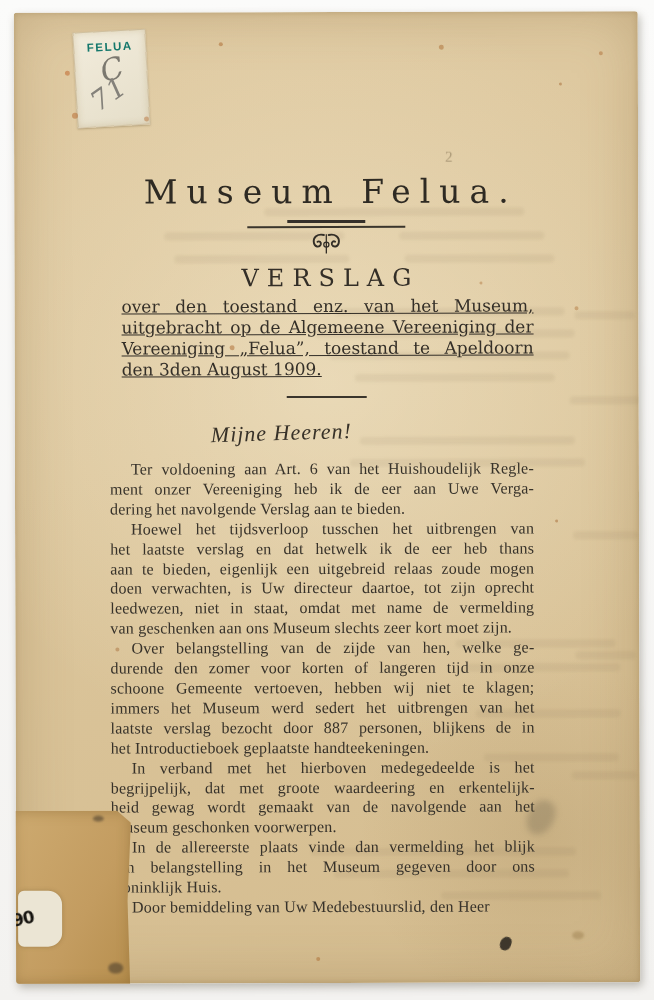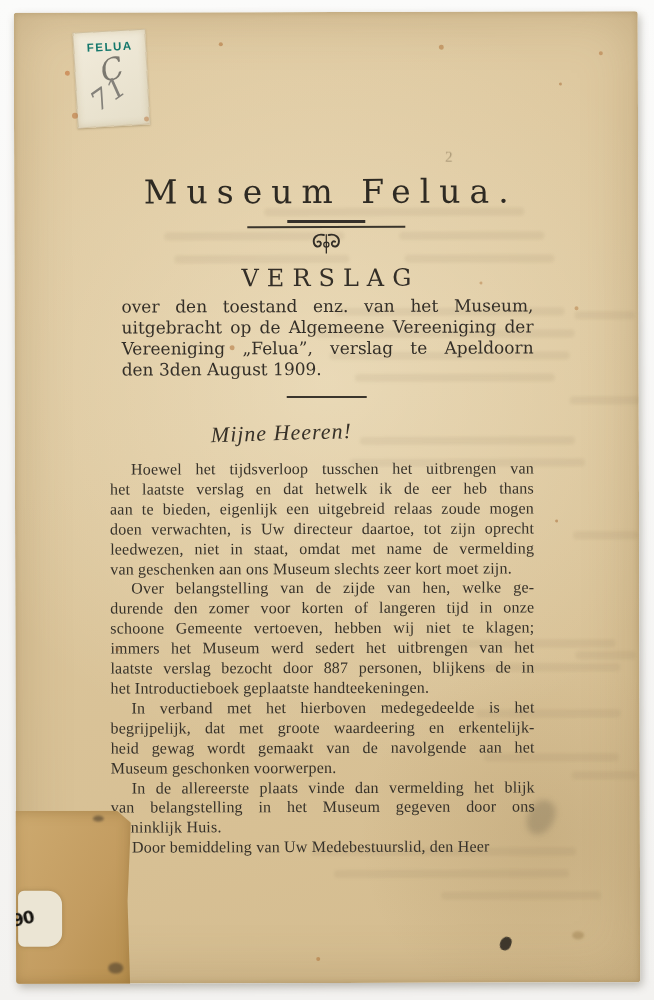--- a/index.html
+++ b/index.html
@@ -55,21 +55,21 @@
   .verslag{position:absolute;top:252px;left:0;right:0;text-align:center;
     font-family:"DejaVu Serif",serif;font-size:24px;letter-spacing:8px;text-indent:8px;color:#332e27;}
 
   
   .jline{text-align:justify;text-align-last:justify;}
   .jline.last{text-align-last:left;}
   .para .jline.first{text-indent:21px;}
 
   .intro{position:absolute;top:284px;left:107px;width:412px;
     font-family:"DejaVu Serif",serif;font-size:17px;color:#342f28;}
-  .intro .jline{line-height:20.9px;}
+  .intro .jline{line-height:20.9px;text-decoration:underline;}
 
   .short-rule{position:absolute;top:384px;left:272px;width:80px;height:2.2px;background:#3a352c;}
 
   .salutation{position:absolute;top:408px;left:196px;font-style:italic;font-size:22px;
     letter-spacing:1px;color:#373128;transform:rotate(-1.5deg);}
 
   .bodytext{position:absolute;top:447px;left:95px;width:424px;
     font-size:16px;letter-spacing:.2px;color:#37322a;}
   .bodytext .jline{line-height:19.9px;}
   .para{margin:0;}
@@ -144,29 +144,34 @@
       </g>
       <line x1="20" y1="4" x2="20" y2="28" stroke="#332e27" stroke-width="1.6"></line>
       <circle cx="20" cy="17" r="3.2" fill="none" stroke="#332e27" stroke-width="1.6"></circle>
     </svg>
 
     <div class="verslag">VERSLAG</div>
 
     <div class="intro">
         <div class="jline first">over den toestand enz. van het Museum,</div>
         <div class="jline">uitgebracht op de Algemeene Vereeniging der</div>
-        <div class="jline">Vereeniging „Felua”, verslag te Apeldoorn</div>
+        <div class="jline">Vereeniging „Felua”, toestand te Apeldoorn</div>
         <div class="jline last">den 3den August 1909.</div>
       </div>
 
     <div class="short-rule"></div>
 
     <div class="salutation">Mijne Heeren!</div>
 
     <div class="bodytext">
+      <div class="para">
+          <div class="jline first">Ter voldoening aan Art. 6 van het Huishoudelijk Regle-</div>
+          <div class="jline">ment onzer Vereeniging heb ik de eer aan Uwe Verga-</div>
+          <div class="jline last">dering het navolgende Verslag aan te bieden.</div>
+        </div>
       <div class="para">
           <div class="jline first">Hoewel het tijdsverloop tusschen het uitbrengen van</div>
           <div class="jline">het laatste verslag en dat hetwelk ik de eer heb thans</div>
           <div class="jline">aan te bieden, eigenlijk een uitgebreid relaas zoude mogen</div>
           <div class="jline">doen verwachten, is Uw directeur daartoe, tot zijn oprecht</div>
           <div class="jline">leedwezen, niet in staat, omdat met name de vermelding</div>
           <div class="jline last">van geschenken aan ons Museum slechts zeer kort moet zijn.</div>
         </div>
       <div class="para">
           <div class="jline first">Over belangstelling van de zijde van hen, welke ge-</div>

